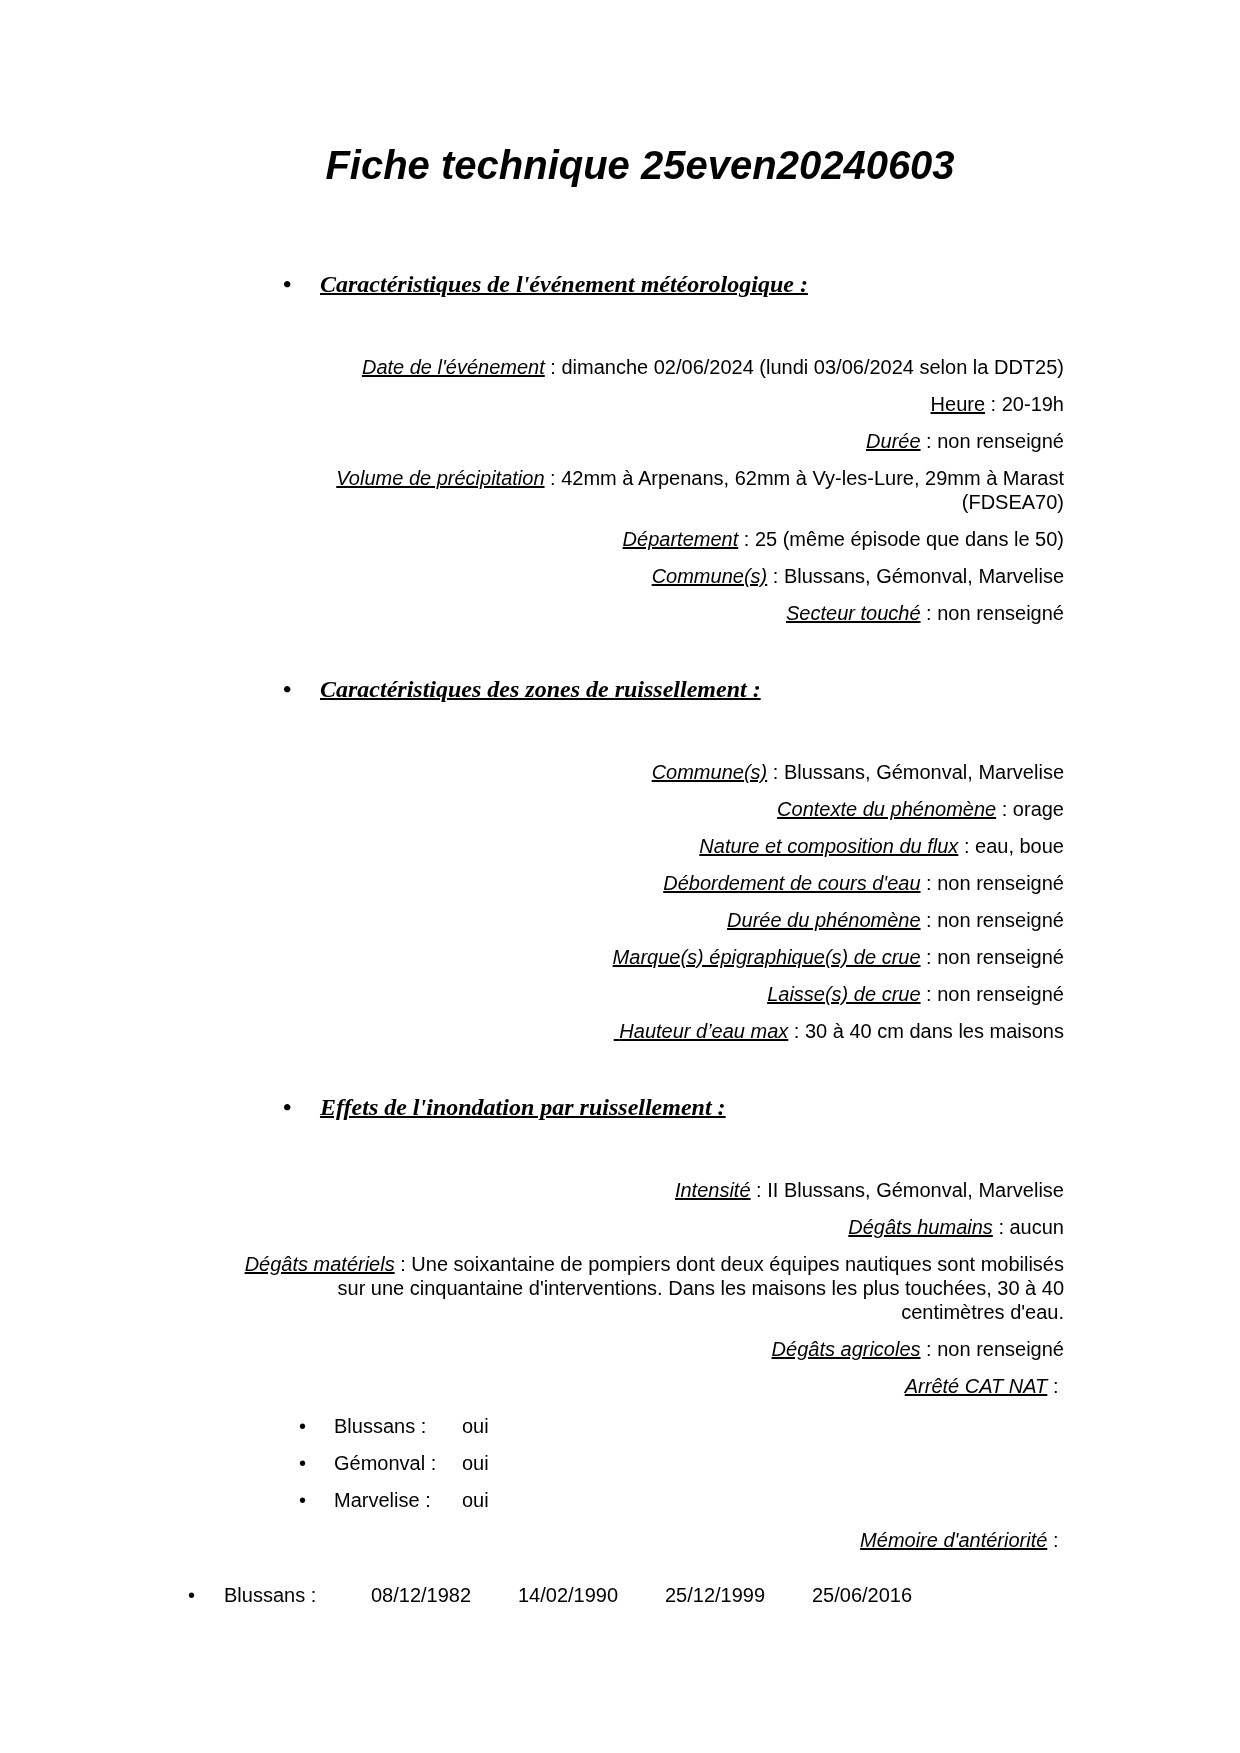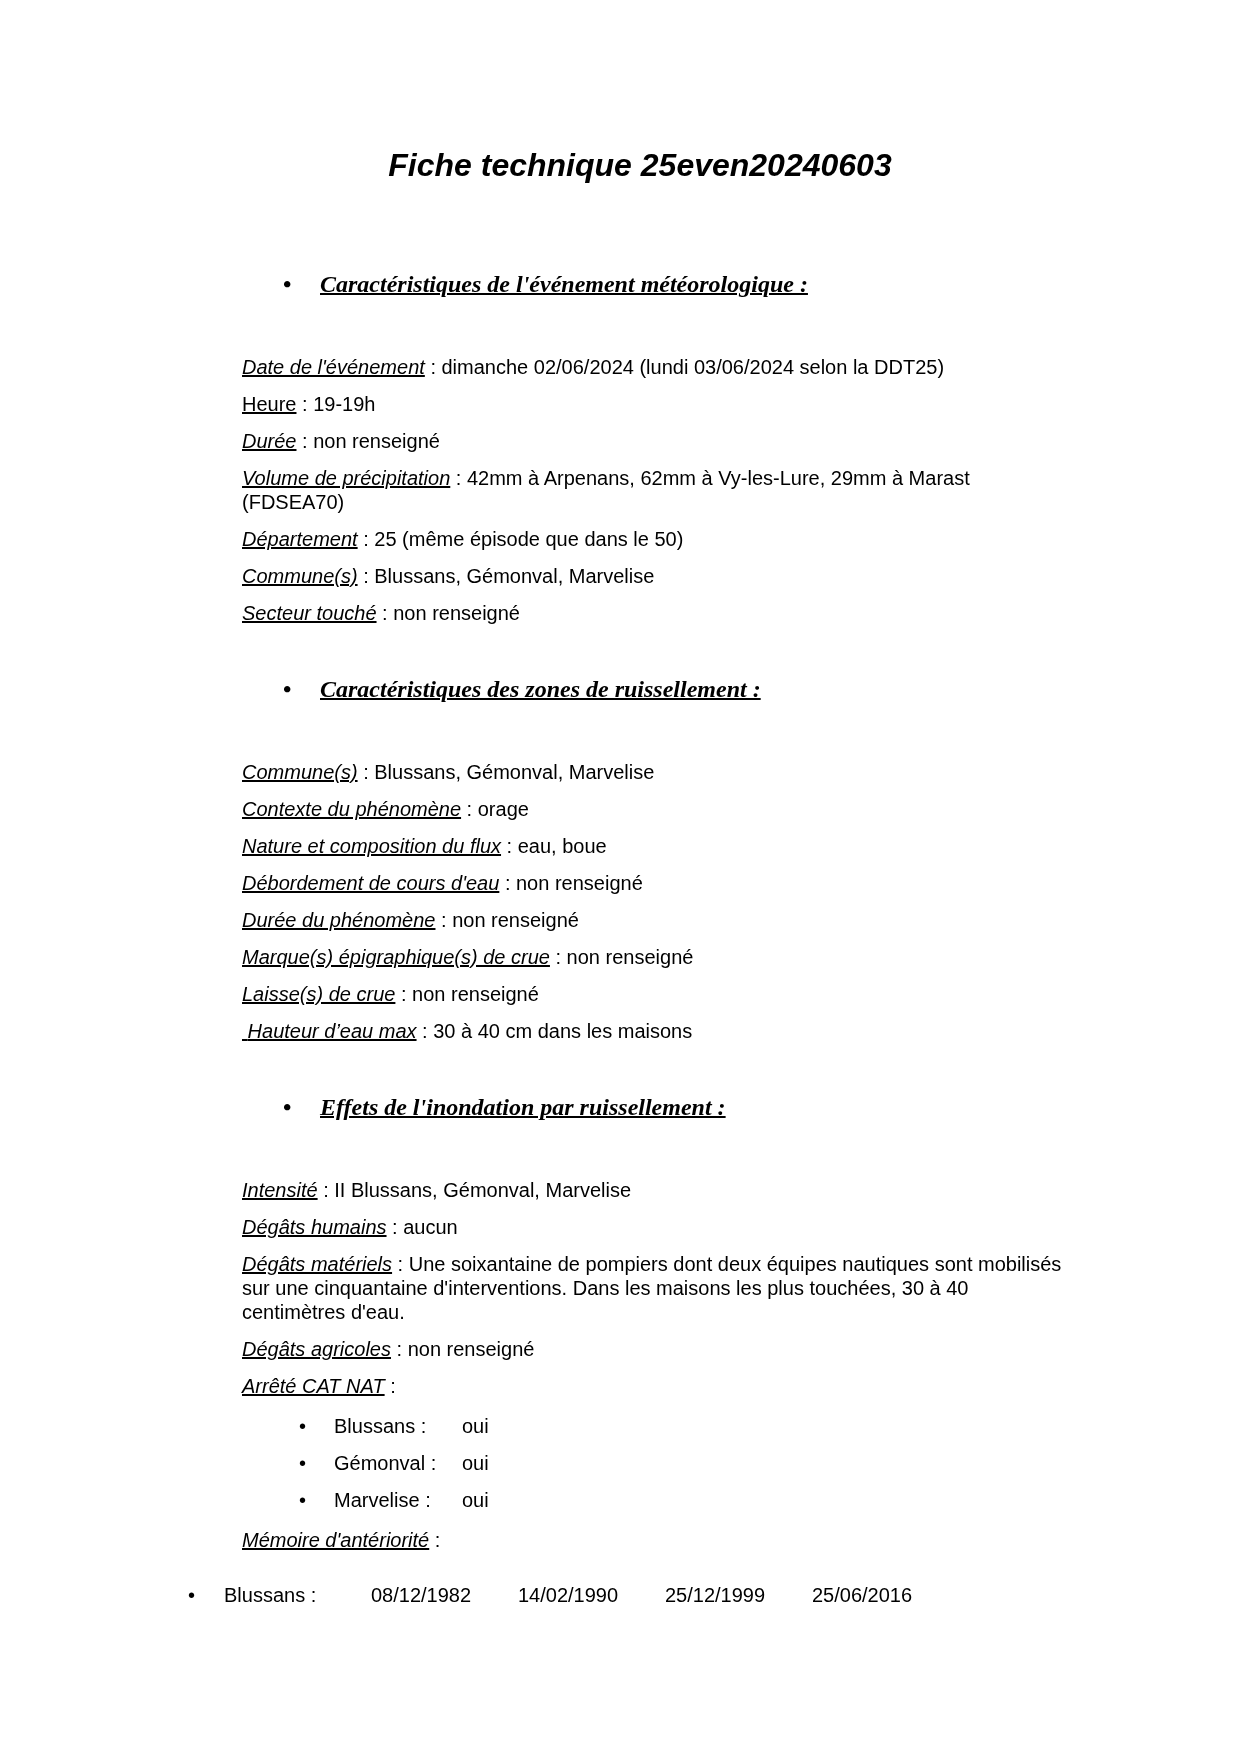--- a/index.html
+++ b/index.html
@@ -13,41 +13,41 @@
     font-size:20px;
     line-height:24px;
     color:#000000;
   }
   .content{
     margin-left:242px;
     width:822px;
     padding-top:146px;
   }
   .title{
-    font-size:32px;
+    font-size:40px;
     line-height:38px;
     font-weight:bold;
     font-style:italic;
     text-align:center;
     margin:0 0 84px -26px;
   }
   .heading{
     margin:48px 0 55px;
     padding-left:41px;
     font-size:24px;
     line-height:32px;
     font-weight:bold;
     font-style:italic;
     white-space:nowrap;
     font-family:Liberation Serif, serif;
   }
   .h-bullet{display:inline-block;width:37px;font-style:normal;}
   .h-bullet::before{content:"\2022";}
   .h-text{text-decoration:underline;text-decoration-thickness:2px;}
-  .field{margin:0 0 13px;}
+  .field{margin:0 0 13px;text-align:right;}
   .lbl{
     font-style:italic;
     text-decoration:underline;
     white-space:pre-wrap;
   }
   .lbl.upright{font-style:normal;}
   .sep{white-space:pre;}
   .catnat-list{margin:16px;}
   .cat-row{margin:0 0 13px;padding-left:41px;}
   .c-bullet{display:inline-block;width:35px;}
@@ -64,21 +64,21 @@
 <body>
 
 <div class="page">
   <div class="content">
 
     <h1 class="title">Fiche technique 25even20240603</h1>
 
     <div class="heading"><span class="h-bullet"></span><span class="h-text">Caractéristiques de l'événement météorologique :</span></div>
 
     <p class="field"><span class="lbl">Date de l'événement</span><span class="sep"> : </span><span class="val">dimanche 02/06/2024 (lundi 03/06/2024 selon la DDT25)</span></p>
-    <p class="field"><span class="lbl upright">Heure</span><span class="sep"> : </span><span class="val">19-19h</span></p>
+    <p class="field"><span class="lbl upright">Heure</span><span class="sep"> : </span><span class="val">20-19h</span></p>
     <p class="field"><span class="lbl">Durée</span><span class="sep"> : </span><span class="val">non renseigné</span></p>
     <p class="field"><span class="lbl">Volume de précipitation</span><span class="sep"> : </span><span class="val">42mm à Arpenans, 62mm à Vy-les-Lure, 29mm à Marast (FDSEA70)</span></p>
     <p class="field"><span class="lbl">Département</span><span class="sep"> : </span><span class="val">25 (même épisode que dans le 50)</span></p>
     <p class="field"><span class="lbl">Commune(s)</span><span class="sep"> : </span><span class="val">Blussans, Gémonval, Marvelise</span></p>
     <p class="field"><span class="lbl">Secteur touché</span><span class="sep"> : </span><span class="val">non renseigné</span></p>
 
     <div class="heading"><span class="h-bullet"></span><span class="h-text">Caractéristiques des zones de ruissellement :</span></div>
 
     <p class="field"><span class="lbl">Commune(s)</span><span class="sep"> : </span><span class="val">Blussans, Gémonval, Marvelise</span></p>
     <p class="field"><span class="lbl">Contexte du phénomène</span><span class="sep"> : </span><span class="val">orage</span></p>

